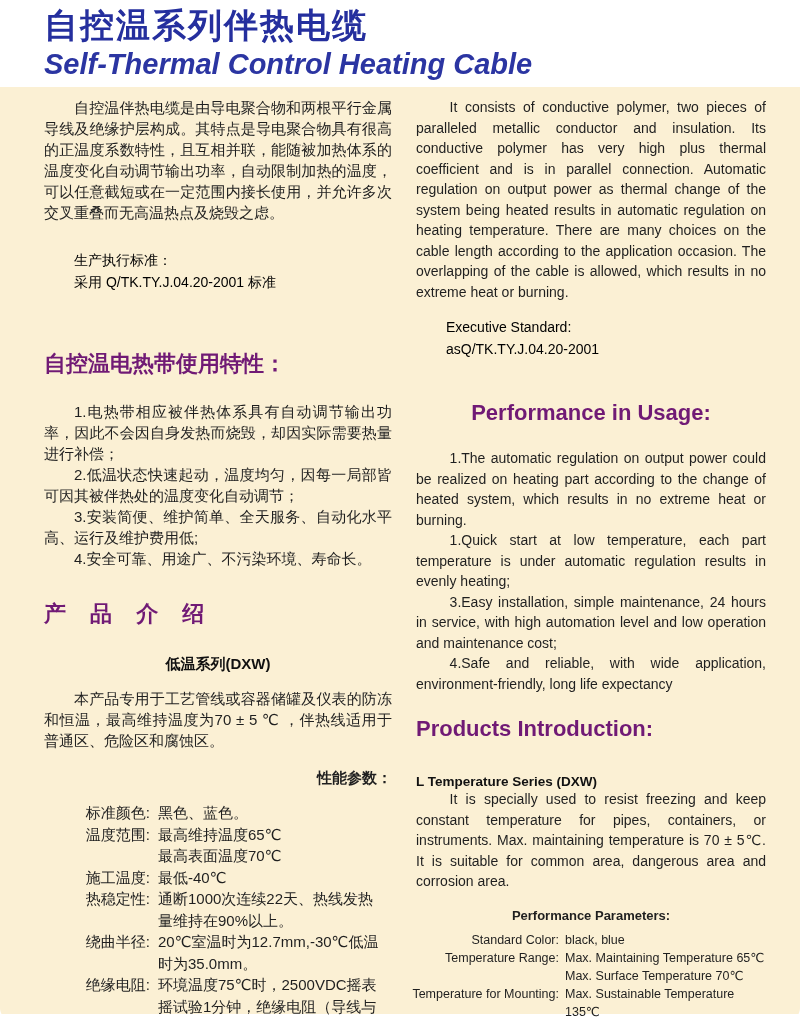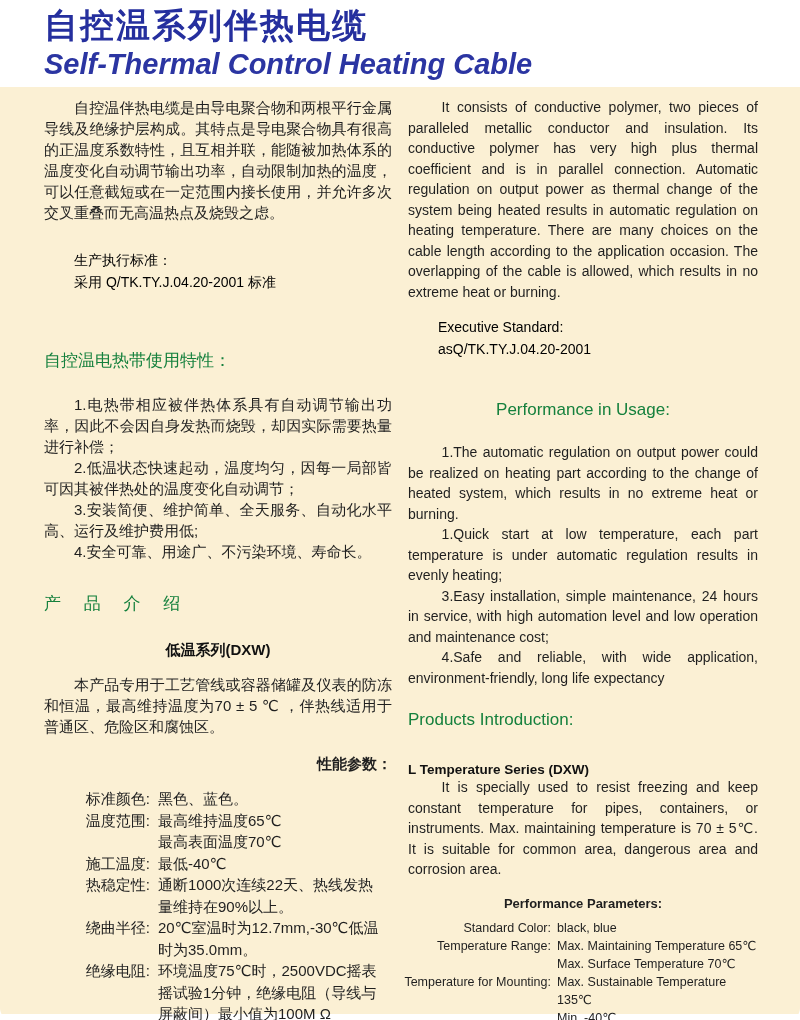--- a/index.html
+++ b/index.html
@@ -13,32 +13,32 @@
   .title-zh{
     font-size:34px;font-weight:bold;color:#252f9e;letter-spacing:2px;line-height:38px;
   }
   .title-en{
     font-size:29px;font-weight:bold;font-style:italic;color:#2b35a2;
     line-height:34px;margin-top:3px;letter-spacing:0px;
   }
   
   .content{
     background:#fbf0d4;height:927px;box-sizing:border-box;
-    padding:10px 34px 0 44px;display:flex;gap:16px;
+    padding:10px 34px 0 44px;display:flex;gap:24px;
   }
   .col-left{width:348px;flex:none;}
   .col-right{width:350px;flex:none;}
 
   .para-zh{font-size:15px;line-height:21px;text-align:justify;text-indent:2em;}
   .para-en{font-size:14px;line-height:20.5px;text-align:justify;text-indent:2.4em;}
 
   .std-block{margin:26px 0 0 30px;color:#000000;font-size:14px;line-height:22px;}
   .std-block div{margin:0;}
 
-  .sec-header{font-size:17px;font-weight:normal;color:#15803d;}
+  .sec-header{font-size:22px;font-weight:bold;color:#701a75;}
   .hdr-usage-zh{margin-top:56px;}
   .hdr-usage-en{margin-top:40px;text-align:center;}
   .hdr-prod-zh{margin-top:30px;letter-spacing:9px;}
   .hdr-prod-en{margin-top:22px;}
 
   .list{margin-top:22px;}
   .list .para-zh,.list .para-en{margin:0;}
 
   .sub-zh{margin-top:26px;text-align:center;font-size:15px;font-weight:bold;color:#111;}
   .sub-en{margin-top:32px;font-size:13.5px;font-weight:bold;color:#111;}

